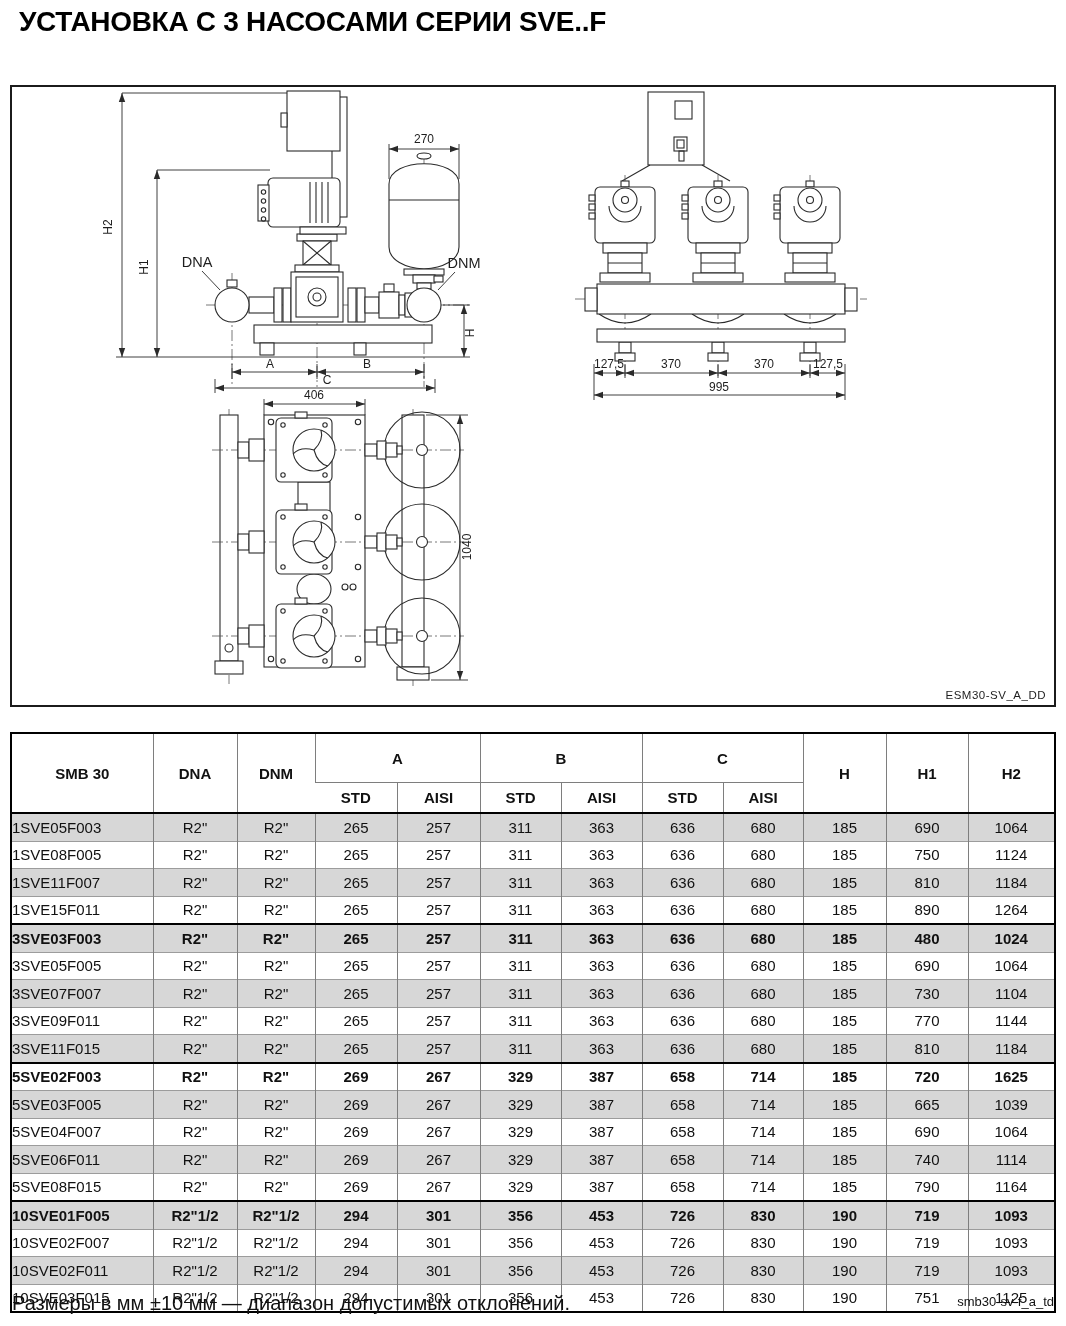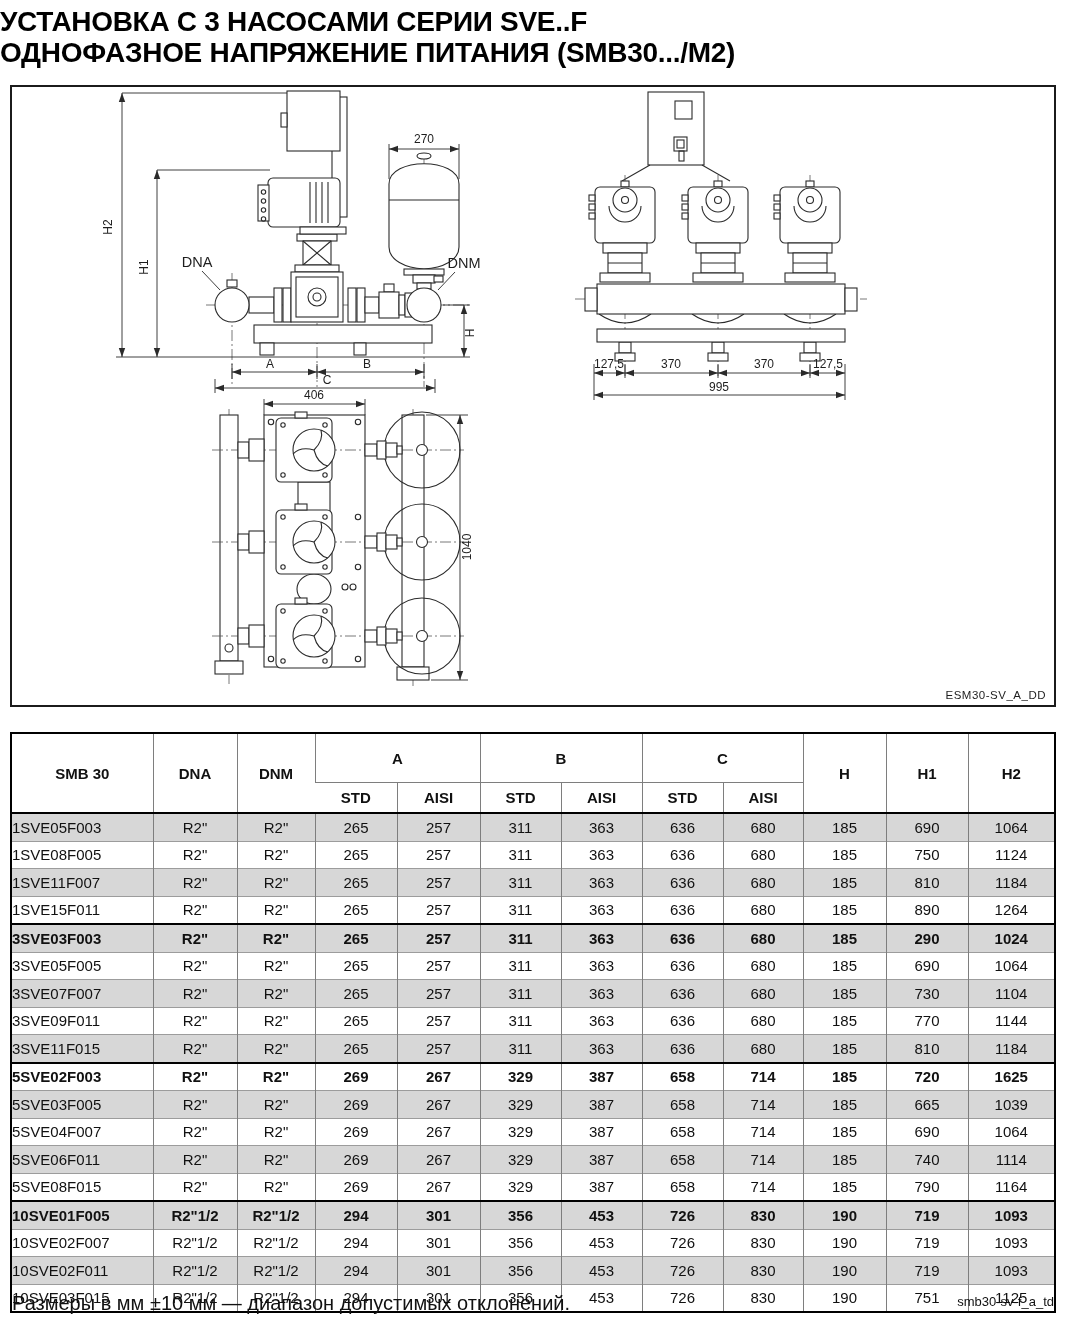--- a/index.html
+++ b/index.html
@@ -1,20 +1,20 @@
 <!DOCTYPE html>
 <html><head>
 <meta charset="utf-8">
 <style>
   html,body{margin:0;padding:0;}
   body{
     width:1066px;height:1326px;position:relative;background:#fff;
     font-family:"Liberation Sans","DejaVu Sans",sans-serif;color:#000;overflow:hidden;
   }
-  .title{position:absolute;left:0;top:6px;font-size:28px;font-weight:bold;line-height:31px;letter-spacing:-0.3px;}
+  .title{position:absolute;left:19px;top:6px;font-size:28px;font-weight:bold;line-height:31px;letter-spacing:-0.3px;}
   .drawing-box{position:absolute;left:10px;top:85px;width:1042px;height:618px;border:2px solid #1b1b1b;background:#fff;}
   .drawing-box svg{display:block;}
 
   
   .ln{fill:none;stroke:#2b2b2b;stroke-width:1.1;}
   .lnf{fill:#fff;stroke:#2b2b2b;stroke-width:1.1;}
   .cl{fill:none;stroke:#555;stroke-width:0.8;stroke-dasharray:11 3 2 3;}
   .dim{fill:none;stroke:#2a2a2a;stroke-width:0.9;}
   text.dtx{font-size:12px;fill:#1e1e1e;}
   text.lbl{font-size:14.5px;fill:#1e1e1e;}
@@ -36,21 +36,20 @@
   tr.shaded td{background:#d7d7d7;}
 
   .footer-note{position:absolute;left:12px;top:1292px;font-size:20px;color:#111;}
   .footer-code{position:absolute;right:12px;top:1294px;font-size:13px;color:#111;}
 </style>
 </head>
 <body>
 
 <div class="title">
   <div>УСТАНОВКА С 3 НАСОСАМИ СЕРИИ SVE..F</div>
-  <div>ОДНОФАЗНОЕ НАПРЯЖЕНИЕ ПИТАНИЯ (SMB30.../M2)</div>
 </div>
 
 <div class="drawing-box">
 <svg width="1042" height="618" viewBox="0 0 1042 618">
   <defs>
     <marker id="aw" markerWidth="10" markerHeight="8" refX="9.5" refY="4" orient="auto-start-reverse" markerUnits="userSpaceOnUse">
       <path d="M0.5,0.8 L9.5,4 L0.5,7.2 Z" fill="#2a2a2a"></path>
     </marker>
 
     <g id="pump-side">
@@ -367,21 +366,21 @@
           <td>3SVE03F003</td>
           <td>R2"</td>
           <td>R2"</td>
           <td>265</td>
           <td>257</td>
           <td>311</td>
           <td>363</td>
           <td>636</td>
           <td>680</td>
           <td>185</td>
-          <td>290</td>
+          <td>480</td>
           <td>1024</td>
         </tr>
         <tr>
           <td>3SVE05F005</td>
           <td>R2"</td>
           <td>R2"</td>
           <td>265</td>
           <td>257</td>
           <td>311</td>
           <td>363</td>

